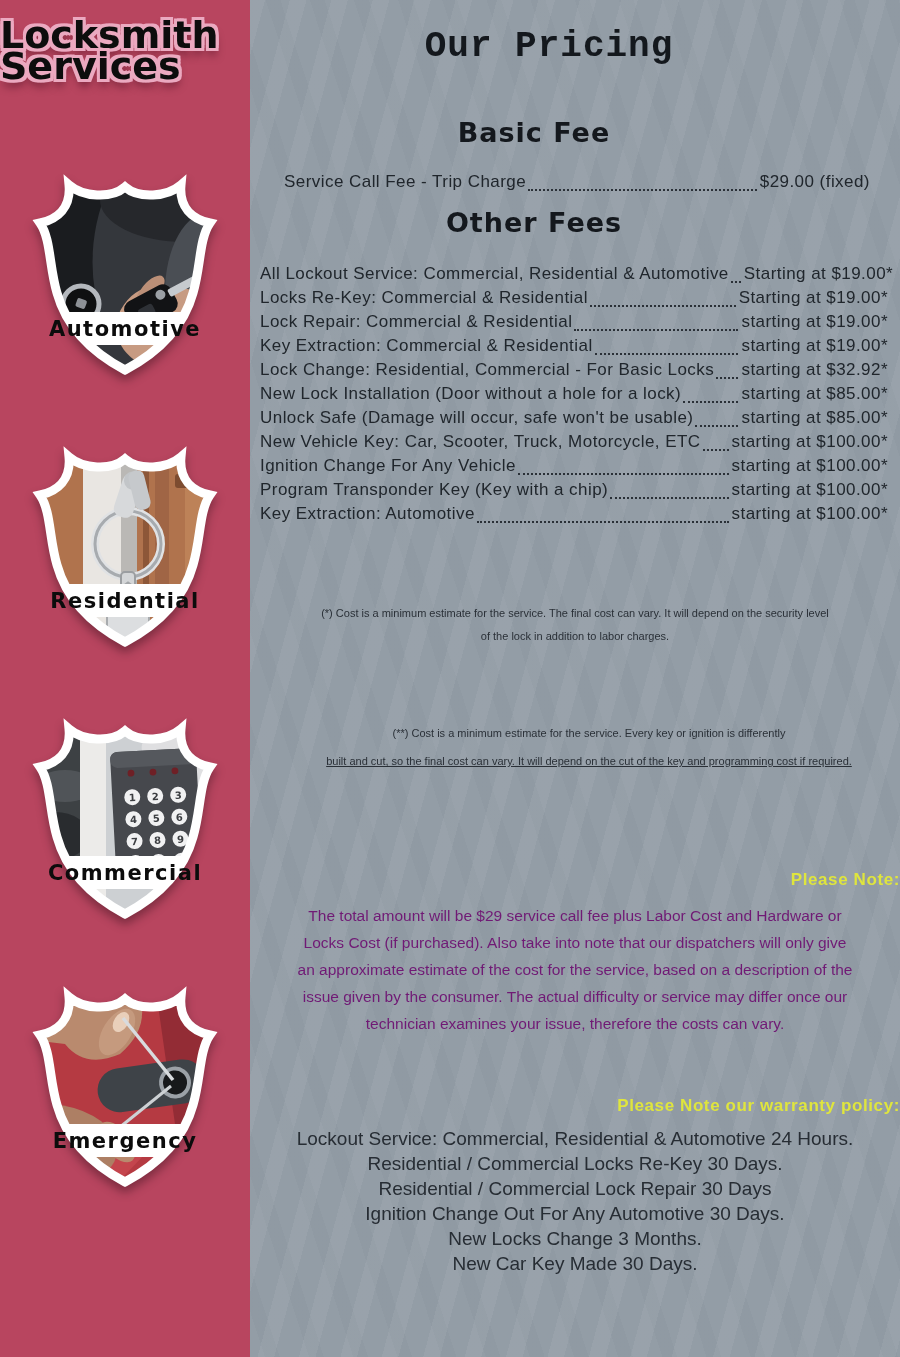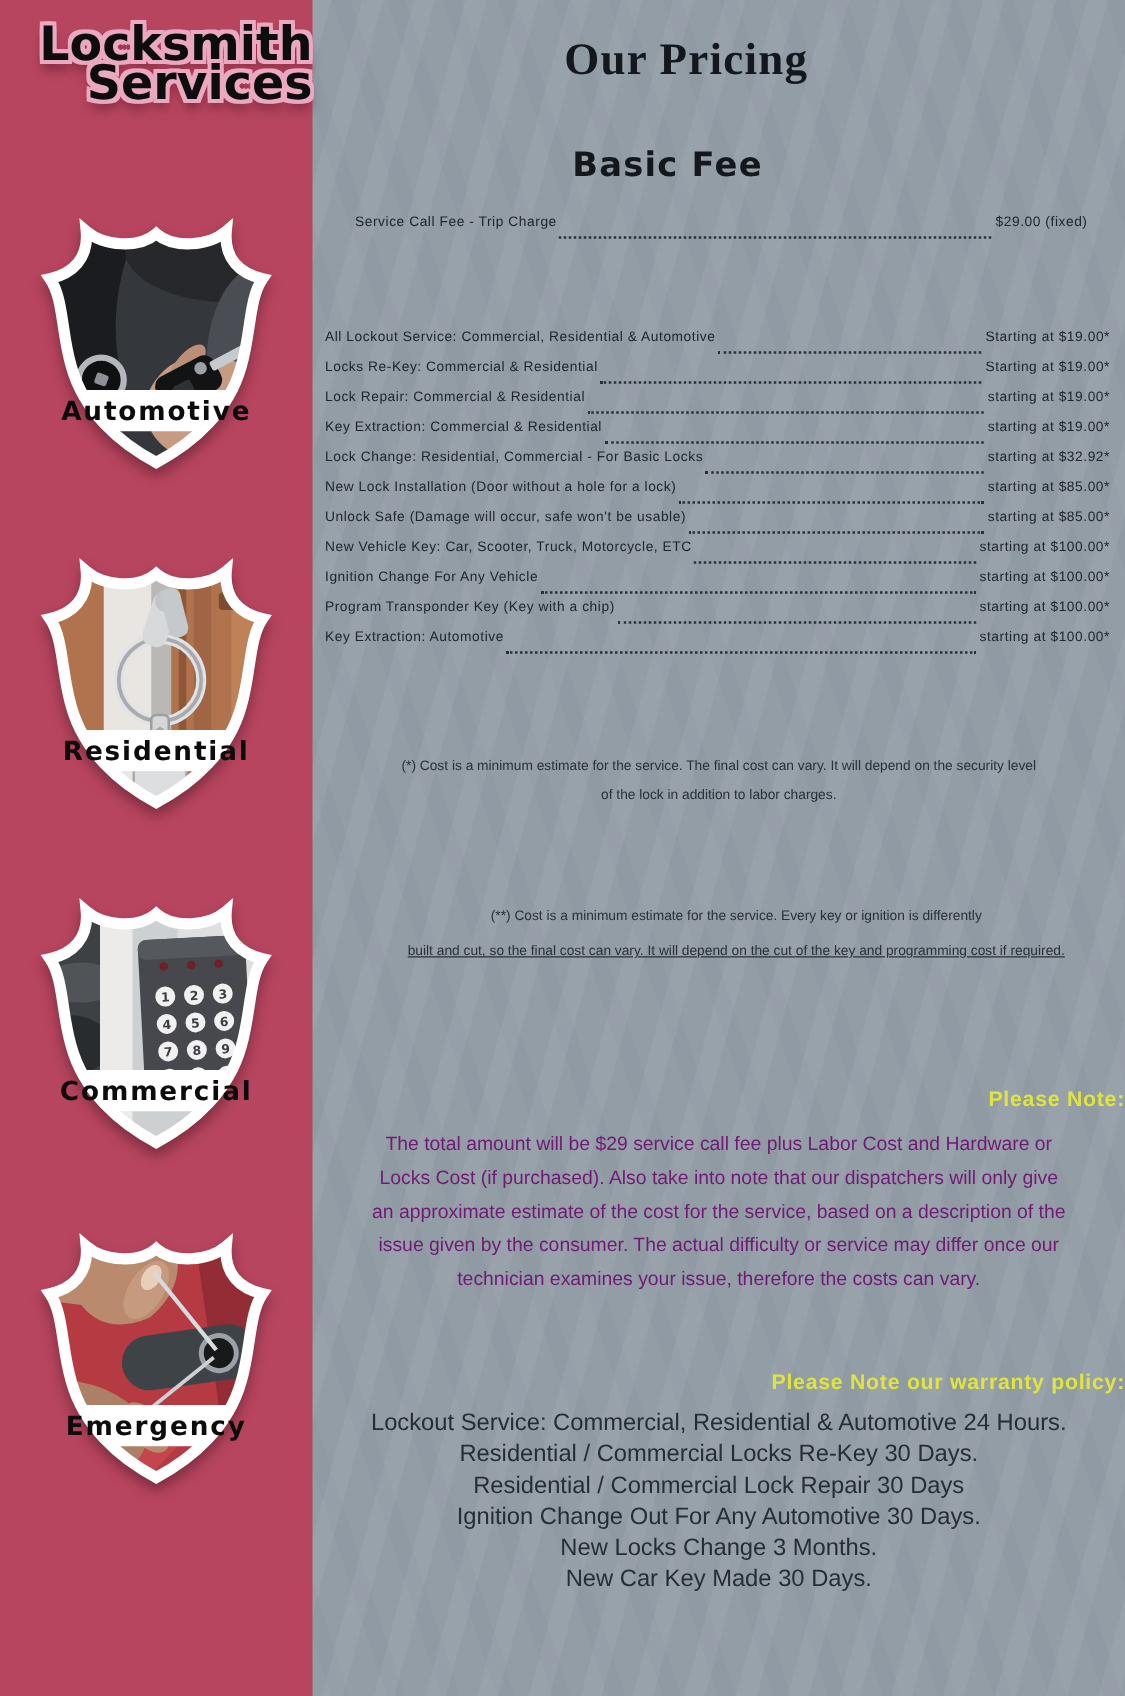--- a/index.html
+++ b/index.html
@@ -9,21 +9,21 @@
   .page-bg {
     position:absolute; inset:0;
     background-image:
       repeating-linear-gradient(105deg, rgba(255,255,255,0.055) 0 16px, rgba(0,0,0,0) 16px 40px),
       repeating-linear-gradient(72deg, rgba(130,140,150,0.18) 0 14px, rgba(0,0,0,0) 14px 42px);
   }
 
   
   .sidebar { position:absolute; left:0; top:0; width:250px; height:100%;
              background:#b8455f; }
-  .logo { position:absolute; top:18px; left:0; width:250px; text-align:right;
+  .logo { position:absolute; top:18px; left:0; width:250px; text-align:left;
           font-family:"DejaVu Sans", sans-serif; font-weight:bold; color:#0d0d0d; }
   .logo div { line-height:0.92; }
   .logo-line1 { font-size:38px; }
   .logo-line2 { font-size:38px; margin-top:-4px; }
   .logo div {
     text-shadow:
       -3px -3px 0 #eba9c0, 3px -3px 0 #eba9c0, -3px 3px 0 #eba9c0, 3px 3px 0 #eba9c0,
       -3px 0 0 #eba9c0, 3px 0 0 #eba9c0, 0 -3px 0 #eba9c0, 0 3px 0 #eba9c0,
       0 7px 9px rgba(60,10,25,0.55);
   }
@@ -36,31 +36,31 @@
   .badge-label { position:absolute; left:18px; right:18px; top:141px; height:32px;
                  line-height:32px; text-align:center;
                  font-family:"DejaVu Sans", sans-serif; font-weight:bold;
                  font-size:21px; letter-spacing:1.5px; color:#0c0c0c; }
 
   
   .main { position:absolute; left:250px; top:0; width:650px; height:100%;
           color:#242a31; }
   .title { position:absolute; top:26px; left:0; width:100%; text-align:center;
            transform:translateX(-26px);
-           font-family:Liberation Serif, serif; font-weight:bold;
+           font-family:Liberation Mono, monospace; font-weight:bold;
            font-size:36px; letter-spacing:1px; color:#14181d; }
   .section-heading { position:absolute; left:0; width:100%; text-align:center;
            transform:translateX(-41px);
            font-family:"DejaVu Sans", sans-serif; font-weight:bold;
            font-size:27px; letter-spacing:1px; color:#14181d; }
   .h-basic { top:117px; }
   .h-other { top:207px; }
 
   .fee-row { display:flex; align-items:baseline; height:24px;
-             padding:0 12px 0 10px; font-size:11px; letter-spacing:0.45px;
+             padding:0 12px 0 10px; font-size:17px; letter-spacing:0.45px;
              color:#20262c; white-space:nowrap; }
   .fee-label { flex:0 0 auto; }
   .dots { flex:1 1 auto; border-bottom:2px dotted #2a3037;
           align-self:flex-end; margin:0 3px 5px 2px; min-width:10px; }
   .fee-price { flex:0 0 auto; }
   .basic-row { position:absolute; top:172px; left:0; right:0; padding:0 30px 0 34px; }
   .fee-list { position:absolute; top:264px; left:0; right:0; }
 
   .note { position:absolute; left:0; right:0; text-align:center;
           font-size:11px; line-height:23px; color:#2a3037; }
@@ -252,20 +252,21 @@
   <main class="main">
     <h1 class="title">Our Pricing</h1>
 
     <h2 class="section-heading h-basic">Basic Fee</h2>
     <div class="fee-row basic-row">
       <span class="fee-label">Service Call Fee - Trip Charge</span>
       <span class="dots"></span>
       <span class="fee-price">$29.00 (fixed)</span>
     </div>
 
+    <h2 class="section-heading h-other">Other Fees</h2>
     <div class="fee-list">
       <div class="fee-row">
           <span class="fee-label">All Lockout Service: Commercial, Residential &amp; Automotive</span>
           <span class="dots"></span>
           <span class="fee-price">Starting at $19.00*</span>
         </div>
       <div class="fee-row">
           <span class="fee-label">Locks Re-Key: Commercial &amp; Residential</span>
           <span class="dots"></span>
           <span class="fee-price">Starting at $19.00*</span>

